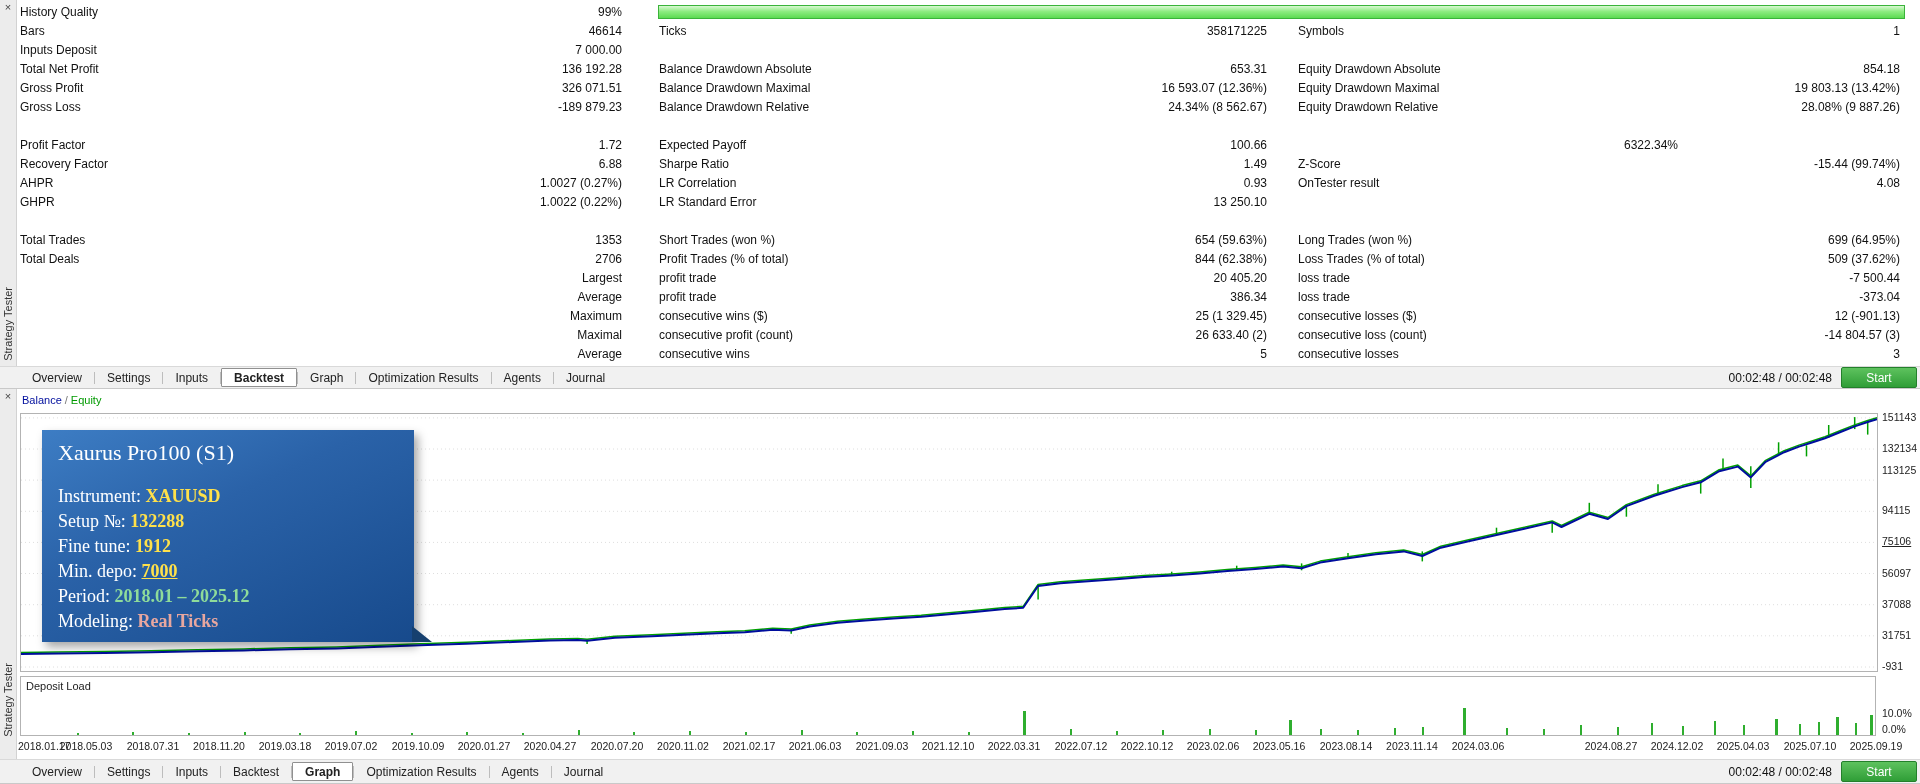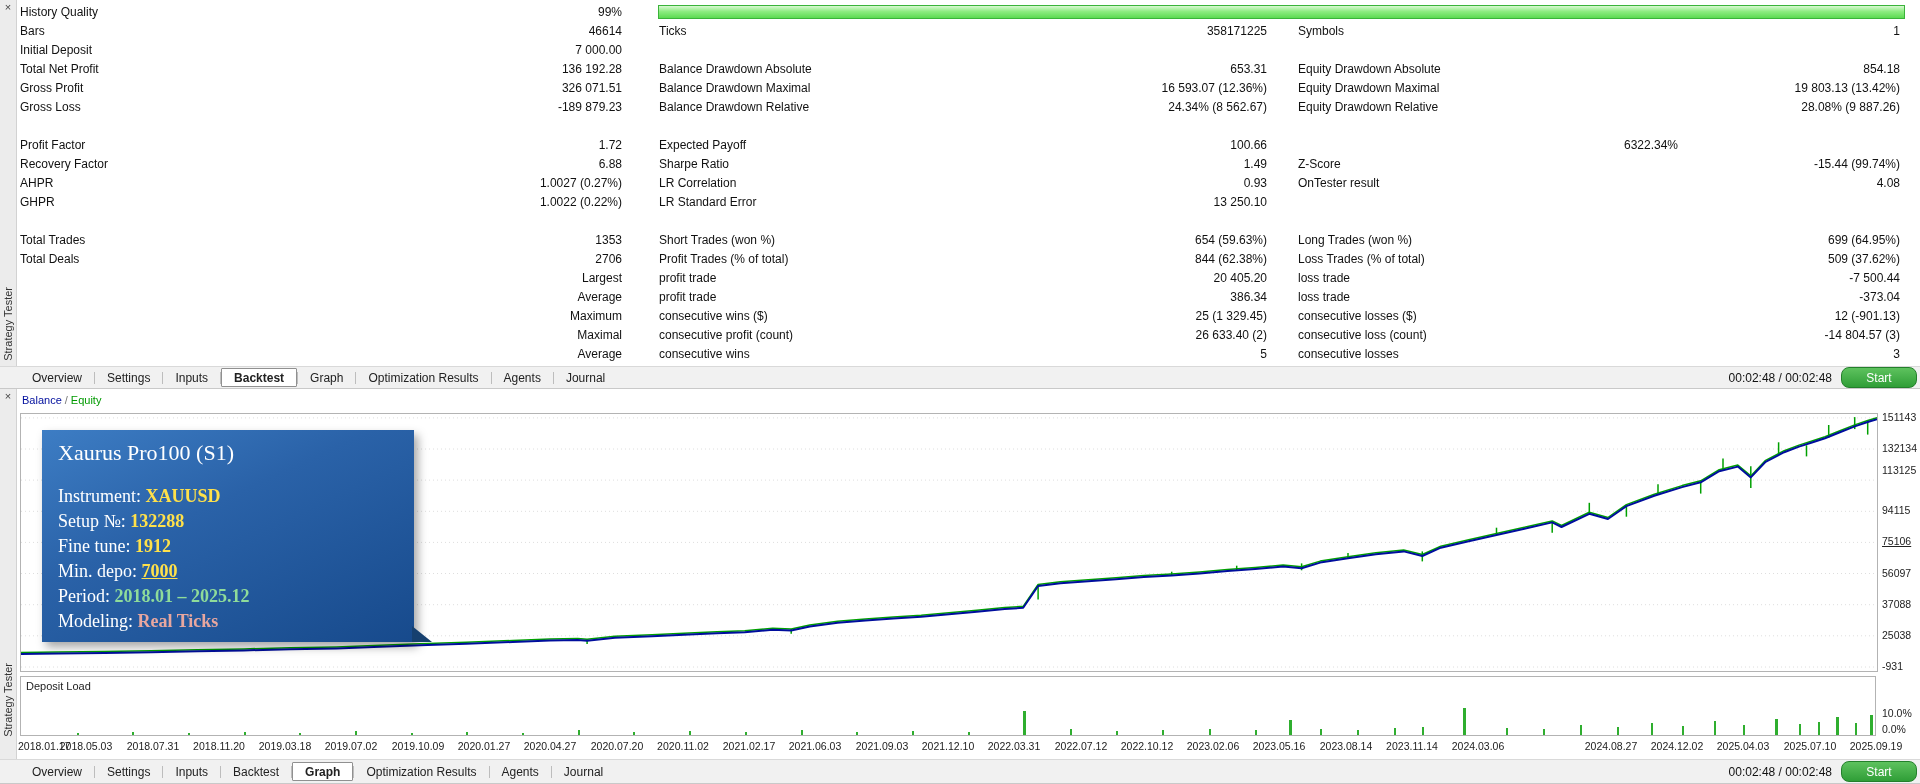--- a/index.html
+++ b/index.html
@@ -24,21 +24,21 @@
   
   .tabbar{position:absolute;left:0;width:1920px;background:#f1f1f1;border-top:1px solid #d9d9d9;border-bottom:1px solid #c9c9c9;display:flex;align-items:center;box-sizing:border-box;z-index:10;}
   #tabbar-top{top:366px;height:23px;}
   #tabbar-bottom{top:759px;height:25px;}
   .tabs{display:flex;align-items:center;padding-left:20px;height:100%;}
   .tab{padding:0 12px;color:#222;font-size:12px;display:flex;align-items:center;height:100%;cursor:default;white-space:nowrap;}
   .tab.selected{font-weight:bold;background:#fff;border:1px solid #909090;height:17px;border-radius:1px;}
   .tabsep{width:1px;height:12px;background:#bdbdbd;}
   .tab-status{margin-left:auto;display:flex;align-items:center;gap:9px;padding-right:3px;}
   .time-label{font-size:12px;color:#111;white-space:nowrap;}
-  .start-button{width:74px;height:19px;background:linear-gradient(#5ec25e,#2f9e37);border:1px solid #23802b;border-radius:8px;color:#fff;display:flex;align-items:center;justify-content:center;font-size:12px;cursor:default;}
+  .start-button{width:74px;height:19px;background:linear-gradient(#5ec25e,#2f9e37);border:1px solid #23802b;border-radius:2px;color:#fff;display:flex;align-items:center;justify-content:center;font-size:12px;cursor:default;}
 
   
   .chart-panel{position:absolute;top:389px;left:0;width:1920px;height:316px;background:#fff;}
   .legend{position:absolute;left:22px;top:5px;font-size:11px;z-index:3;}
   .legend .bal{color:#000e9d;}
   .legend .sep{color:#777;margin:0 3px;}
   .legend .eq{color:#009a00;}
   .main-chart{position:absolute;left:20px;top:24px;width:1856px;height:257px;border:1px solid #b3b3b3;box-sizing:content-box;background:#fff;}
   .ylab{position:absolute;left:1882px;font-size:10.5px;color:#222;white-space:nowrap;}
   .sub-chart{position:absolute;left:20px;top:287px;width:1856px;height:60px;border:1px solid #b3b3b3;box-sizing:border-box;background:#fff;overflow:hidden;}
@@ -78,21 +78,21 @@
           <div>Bars</div>
           <div class="val">46614</div>
           <div></div>
           <div>Ticks</div>
           <div class="val">358171225</div>
           <div></div>
           <div>Symbols</div>
           <div class="val">1</div>
         </div>
         <div class="srow">
-          <div>Initial Deposit</div>
+          <div>Inputs Deposit</div>
           <div class="val">7 000.00</div>
           <div></div>
           <div></div>
           <div class="val"></div>
           <div></div>
           <div></div>
           <div class="val"></div>
         </div>
         <div class="srow">
           <div>Total Net Profit</div>
@@ -305,21 +305,21 @@
     </div>
 
     <div id="ylabels">
         <div class="ylab" style="top: 22px;">151143</div>
         <div class="ylab" style="top: 53px;">132134</div>
         <div class="ylab" style="top: 75px;">113125</div>
         <div class="ylab" style="top: 115px;">94115</div>
         <div class="ylab" style="top: 146px; text-decoration: underline;">75106</div>
         <div class="ylab" style="top: 178px;">56097</div>
         <div class="ylab" style="top: 209px;">37088</div>
-        <div class="ylab" style="top: 240px;">25038</div>
+        <div class="ylab" style="top: 240px;">31751</div>
         <div class="ylab" style="top: 271px;">-931</div>
       </div>
 
     <div class="info-box">
       <div class="info-title">Xaurus Pro100 (S1)</div>
       <div id="info-lines">
           <div class="info-line"><span>Instrument: </span><b style="color: rgb(255, 225, 74);">XAUUSD</b></div>
           <div class="info-line"><span>Setup №: </span><b style="color: rgb(255, 225, 74);">132288</b></div>
           <div class="info-line"><span>Fine tune: </span><b style="color: rgb(255, 225, 74);">1912</b></div>
           <div class="info-line"><span>Min. depo: </span><b style="color: rgb(255, 225, 74); text-decoration: underline;">7000</b></div>

